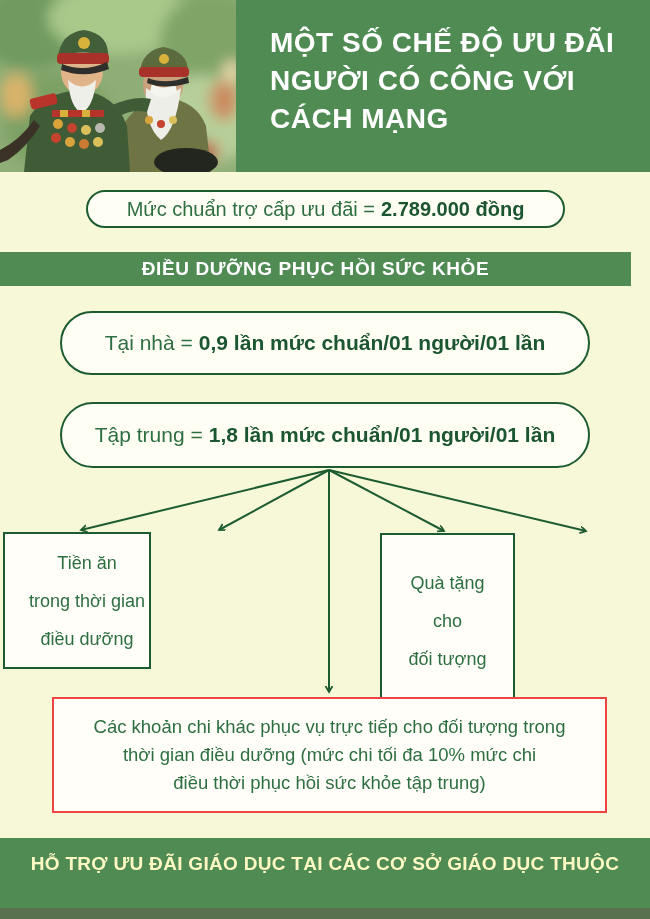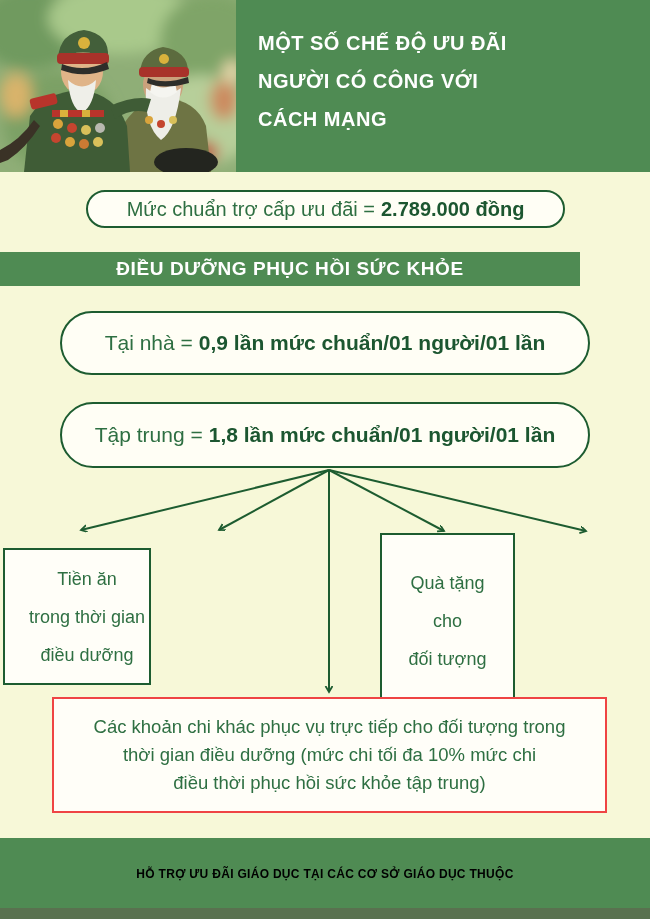--- a/index.html
+++ b/index.html
@@ -3,57 +3,57 @@
 <meta charset="utf-8">
 <style>
   html,body{margin:0;padding:0;}
   body{background:#d8d8d8;font-family:"Liberation Sans","DejaVu Sans",sans-serif;}
   .canvas{position:relative;width:650px;height:919px;background:#f7f8d8;overflow:hidden;margin:0 auto;}
 
   
   .header{position:absolute;left:0;top:0;width:650px;height:172px;background:#4f8b53;display:flex;}
   .photo{width:236px;height:172px;flex:none;display:block;}
   .header-titles{padding:24px 8px 0 22px;}
-  .title-line{color:#ffffff;font-weight:700;font-size:20px;line-height:38px;letter-spacing:0.5px;white-space:nowrap;}
+  .title-line{color:#ffffff;font-weight:700;font-size:28px;line-height:38px;letter-spacing:0.5px;white-space:nowrap;margin-left:12px;}
 
   
   .pill{position:absolute;box-sizing:border-box;background:#fffef5;border:2px solid #1d5c30;
         display:flex;align-items:center;justify-content:center;color:#2e6f42;white-space:nowrap;}
   .pill b{color:#1c5630;font-weight:700;}
   .pill .pfx{margin-right:6px;}
   #pill-standard{left:86px;top:190px;width:479px;height:38px;border-radius:20px;font-size:20px;}
   #pill-home{left:60px;top:311px;width:530px;height:64px;border-radius:33px;font-size:21px;}
   #pill-central{left:60px;top:402px;width:530px;height:66px;border-radius:34px;font-size:21px;}
 
   
-  .band{position:absolute;left:0;width:580px;background:#4f8b53;color:#ffffff;font-weight:700;
+  .band{position:absolute;left:0;width:631px;background:#4f8b53;color:#ffffff;font-weight:700;
         display:flex;align-items:center;justify-content:center;letter-spacing:0.6px;}
   #band-care{top:252px;height:34px;font-size:19px;}
 
   
   .arrows{position:absolute;left:0;top:466px;width:650px;height:236px;pointer-events:none;}
 
   
   .branch{position:absolute;box-sizing:border-box;border:2px solid #1d5c30;background:#fffef8;
           display:flex;flex-direction:column;align-items:center;justify-content:center;
           color:#2e6f42;font-size:18px;line-height:38px;text-align:center;}
-  #branch-1{left:3px;top:548px;width:148px;height:137px;padding-left:20px;}
+  #branch-1{left:3px;top:532px;width:148px;height:137px;padding-left:20px;}
   #branch-2{left:180px;top:532px;width:76px;height:138px;}
   #branch-3{left:380px;top:533px;width:135px;height:176px;}
   #branch-4{left:551px;top:533px;width:72px;height:138px;}
 
   
   #note-box{position:absolute;left:52px;top:697px;width:555px;height:116px;box-sizing:border-box;
             border:2px solid #ef4444;background:#fffef8;display:flex;flex-direction:column;
             align-items:center;justify-content:center;color:#2e6f42;font-size:18.5px;line-height:28px;text-align:center;}
 
   
   #footer{position:absolute;left:0;top:838px;width:650px;height:81px;background:#4f8b53;
           box-sizing:border-box;padding-top:11px;display:flex;flex-direction:column;align-items:center;}
-  .footer-line{color:#000000;font-weight:700;font-size:12px;line-height:30px;letter-spacing:0.3px;white-space:nowrap;margin-top:10px;}
+  .footer-line{color:#fef9c3;font-weight:700;font-size:19px;line-height:30px;letter-spacing:0.3px;white-space:nowrap;}
   #footer-strip{position:absolute;left:0;top:908px;width:650px;height:11px;background:#59714f;}
 </style>
 </head>
 <body>
 
 <div class="canvas">
 
   <div class="header">
     <svg class="photo" viewBox="0 0 236 172" width="236" height="172">
       <defs>

